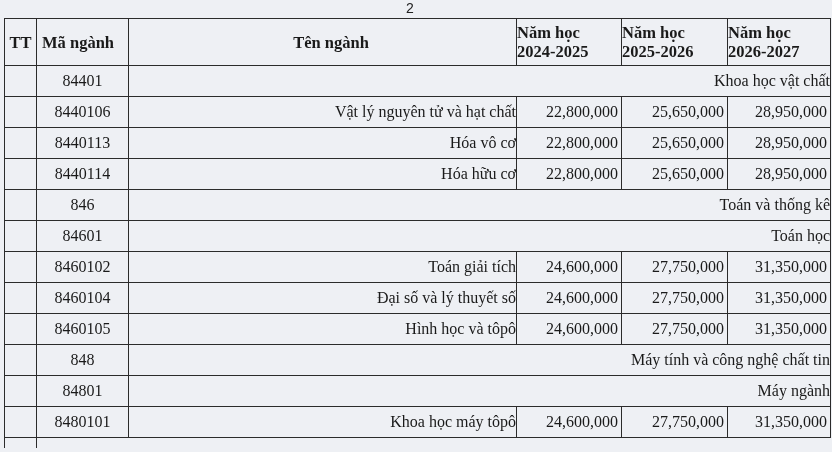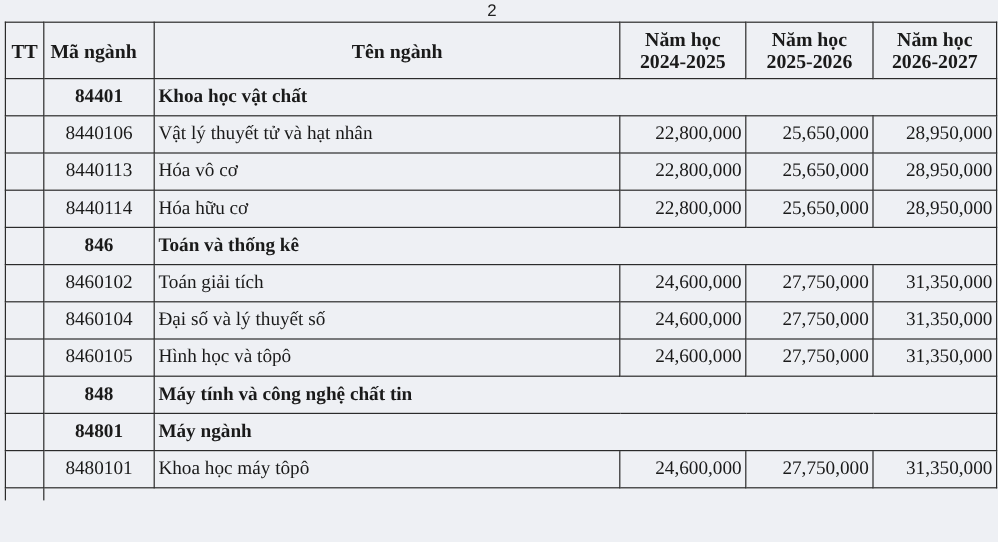--- a/index.html
+++ b/index.html
@@ -28,26 +28,26 @@
       height: 30px;
       overflow: hidden;
       white-space: nowrap;
     }
     .fee-table th {
       font-weight: bold; font-size: 16.5px; height: 46px; line-height: 19px;
     }
     .fee-table th.tt { text-align: center; margin-left: 40px; }
     .fee-table th.code-h { text-align: left; padding-left: 5px; font-family: Liberation Serif, serif; }
     .fee-table th.name-h { text-align: center; padding-left: 17px; }
-    .fee-table th.year-h { text-align: center; }
+    .fee-table th.year-h { text-align: left; }
     .c-tt { text-align: center; }
     .c-code { text-align: center; }
-    .c-name { text-align: left; padding-left: 3px !important; }
+    .c-name { text-align: right; padding-left: 3px !important; }
     .c-fee { text-align: right; padding-right: 3px !important; }
-    tr.group td { font-weight: bold; }
+    tr.group td { font-weight: normal; }
     tr.cut td { height: 10px; border-bottom: none; }
   </style>
 </head>
 <body>
 
 <div class="page-number">2</div>
 
 <table class="fee-table">
   <colgroup>
     <col style="width:32px">
@@ -78,21 +78,21 @@
   </thead>
   <tbody>
     <tr class="group">
       <td class="c-tt"></td>
       <td class="c-code">84401</td>
       <td class="c-name" colspan="4">Khoa học vật chất</td>
     </tr>
     <tr>
       <td class="c-tt"></td>
       <td class="c-code">8440106</td>
-      <td class="c-name">Vật lý thuyết tử và hạt nhân</td>
+      <td class="c-name">Vật lý nguyên tử và hạt chất</td>
       <td class="c-fee">22,800,000</td>
       <td class="c-fee">25,650,000</td>
       <td class="c-fee">28,950,000</td>
     </tr>
     <tr>
       <td class="c-tt"></td>
       <td class="c-code">8440113</td>
       <td class="c-name">Hóa vô cơ</td>
       <td class="c-fee">22,800,000</td>
       <td class="c-fee">25,650,000</td>
@@ -103,20 +103,25 @@
       <td class="c-code">8440114</td>
       <td class="c-name">Hóa hữu cơ</td>
       <td class="c-fee">22,800,000</td>
       <td class="c-fee">25,650,000</td>
       <td class="c-fee">28,950,000</td>
     </tr>
     <tr class="group">
       <td class="c-tt"></td>
       <td class="c-code">846</td>
       <td class="c-name" colspan="4">Toán và thống kê</td>
+    </tr>
+    <tr class="group">
+      <td class="c-tt"></td>
+      <td class="c-code">84601</td>
+      <td class="c-name" colspan="4">Toán học</td>
     </tr>
     <tr>
       <td class="c-tt"></td>
       <td class="c-code">8460102</td>
       <td class="c-name">Toán giải tích</td>
       <td class="c-fee">24,600,000</td>
       <td class="c-fee">27,750,000</td>
       <td class="c-fee">31,350,000</td>
     </tr>
     <tr>

